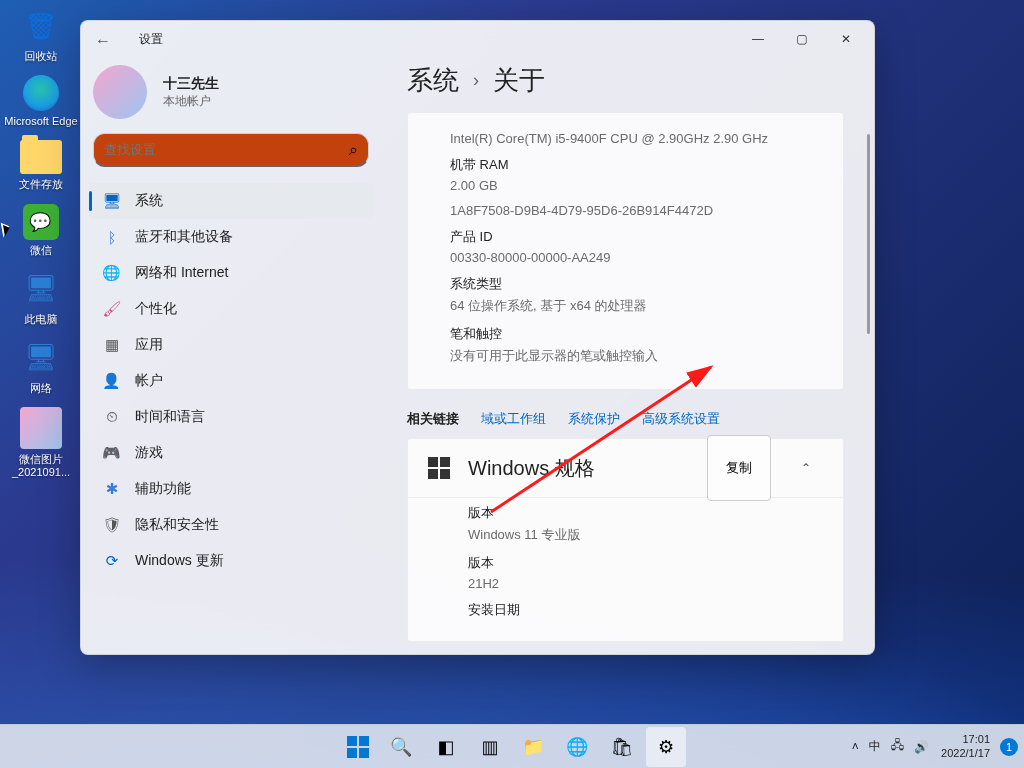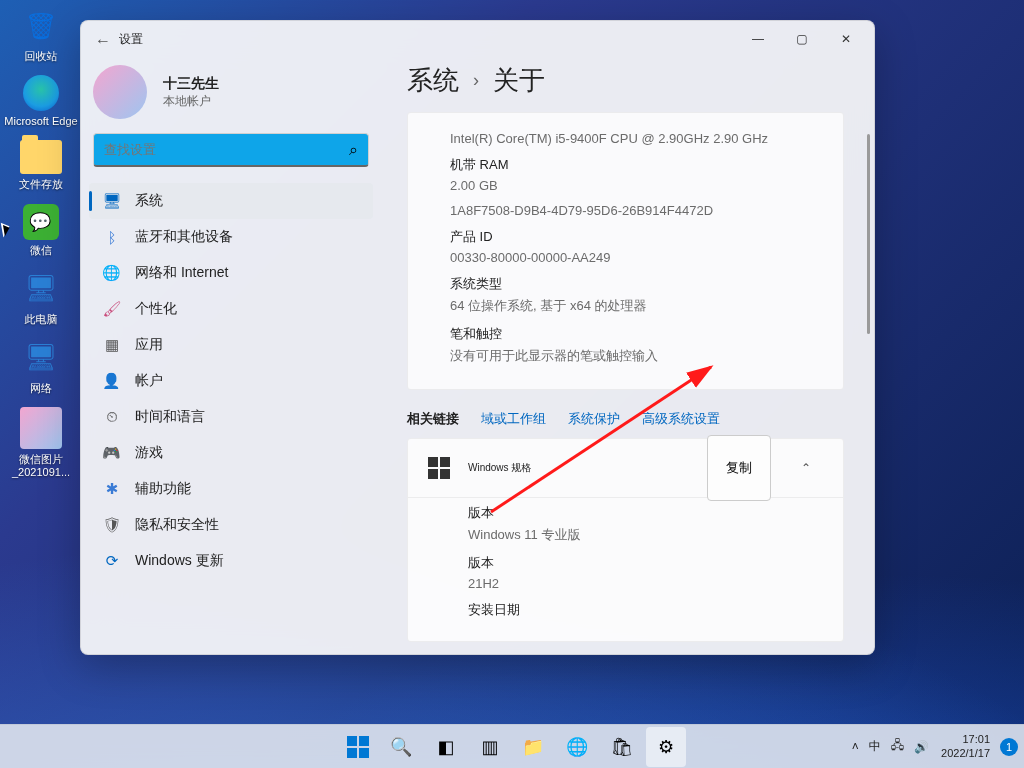--- a/index.html
+++ b/index.html
@@ -25,33 +25,33 @@
   .thumb { width:42px;height:42px;background:linear-gradient(135deg,#f3a6d0,#9ec5f0);border-radius:4px;}
 
   .cursor { position:absolute; left:2px; top:222px; font-size:14px; color:#fff; pointer-events:none; transform:rotate(-10deg);}
   .cursor::before{content:"";display:block;width:0;height:0;border-left:8px solid #fff;border-top:5px solid transparent;border-bottom:10px solid transparent;}
   .cursor::after{content:"";position:absolute;left:0;top:0;width:0;height:0;border-left:8px solid #000;border-top:5px solid transparent;border-bottom:10px solid transparent;transform:scale(0.75) translate(1px,1px);}
 
   
   .win { position:absolute; left:80px; top:20px; width:795px; height:635px; background: rgba(246,246,249,0.94); backdrop-filter: blur(20px); border:1px solid rgba(0,0,0,0.1); border-radius:8px; box-shadow: 0 12px 40px rgba(0,0,0,0.25); display:flex; flex-direction:column; }
   .titlebar { height:36px; display:flex; align-items:center; padding:0 6px; }
   .titlebar .back { width:32px;text-align:center;color:#555;cursor:pointer;}
-  .titlebar .title { font-size:12px; color:#222; margin-left:0;}
+  .titlebar .title { font-size:12px; color:#222; margin-left:20px;}
   .titlebar .spacer { flex:1; }
   .titlebar .wbtn { width:44px;height:32px;display:flex;align-items:center;justify-content:center;cursor:pointer;color:#333;font-size:12px;}
 
   .wincontent { flex:1; display:flex; overflow:hidden; }
 
   
   .sidebar { width: 300px; padding: 4px 8px 0 8px; overflow:hidden;}
   .profile { display:flex; align-items:center; gap:16px; padding:4px 8px 14px 4px;}
   .avatar { width:54px;height:54px;border-radius:50%;background:linear-gradient(135deg,#f3a6d0,#9ec5f0); }
   .uname { font-size:14px; font-weight:600; color:#222;}
   .uacct { font-size:12px; color:#666;}
-  .search { margin:0 4px 16px 4px; height:34px; background:#0ea5e9; border:1px solid #d0d0d0; border-bottom:2px solid #666; border-radius:4px; display:flex; align-items:center; padding:0 10px;}
+  .search { margin:0 4px 16px 4px; height:34px; background:#c2410c; border:1px solid #d0d0d0; border-bottom:2px solid #666; border-radius:12px; display:flex; align-items:center; padding:0 10px;}
   .search input { flex:1; border:none; outline:none; font-size:13px; background:transparent;}
   .nav { list-style:none; }
   .nav li { display:flex; align-items:center; gap:14px; padding:9px 14px; font-size:14px; color:#222; border-radius:4px; cursor:pointer;}
   .nav li .nic { width:18px;height:18px;display:flex;align-items:center;justify-content:center;font-size:15px;}
   .nav li.active { background: #e6e9ee; position:relative;}
   .nav li.active::before { content:""; position:absolute; left:0; top:8px; bottom:8px; width:3px; background:#0067c0; border-radius:2px;}
 
   
   .main { flex:1; padding:4px 0 0 0; overflow:hidden; position:relative;}
   .crumb { font-size:26px; color:#222; padding:2px 0 14px 26px; display:flex;align-items:center;gap:14px;}
@@ -61,21 +61,21 @@
   .row { margin-bottom:10px; }
   .klabel { font-size:13px; color:#222;}
   .kval { font-size:13px; color:#6b6b6b; margin-top:4px;}
   .links { display:flex; align-items:center; gap:22px; padding:10px 20px 10px 0; font-size:13px;}
   .links .lt { color:#222; font-weight:600;}
   .links a { color:#0067c0; text-decoration:none; cursor:pointer;}
   .card2 { background:rgba(253,253,254,0.9); border:1px solid rgba(0,0,0,0.06); border-radius:4px; margin-bottom:0;}
   .expander { height:58px; display:flex; align-items:center; padding:0 20px; gap:18px;}
   .expander .eicon { width:22px;height:22px;display:grid;grid-template-columns:1fr 1fr;grid-template-rows:1fr 1fr;gap:2px;}
   .expander .eicon span{background:#333;}
-  .expander .etitle{flex:1;font-size:10px;color:#222;}
+  .expander .etitle{flex:1;font-size:20px;color:#222;}
   .copybtn { border:1px solid #ccc; background:#fdfdfd; padding:23px 18px; border-radius:4px; font-size:13px; cursor:pointer;}
   .chev { width:34px;text-align:center;color:#555;font-size:12px;cursor:pointer;}
   .subrows { padding: 6px 20px 12px 60px; border-top:1px solid rgba(0,0,0,0.06);}
   .scrollbar { position:absolute; right:4px; top:0; width:4px; height:100%; }
   .scrollthumb { position:absolute; right:0; top:22px; width:3px; height:200px; background:#9a9a9a; border-radius:2px;}
 
   
   .arrow { position:absolute; pointer-events:none; }
 
   

